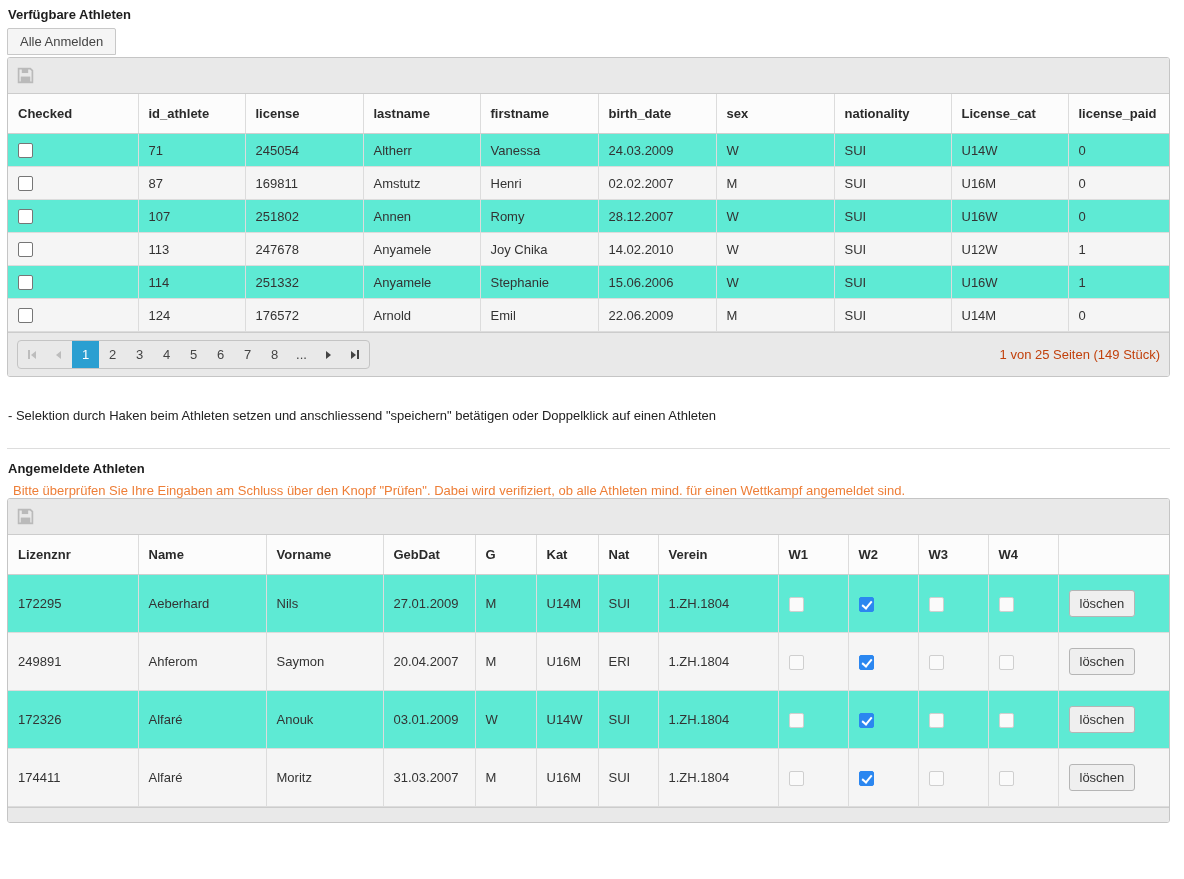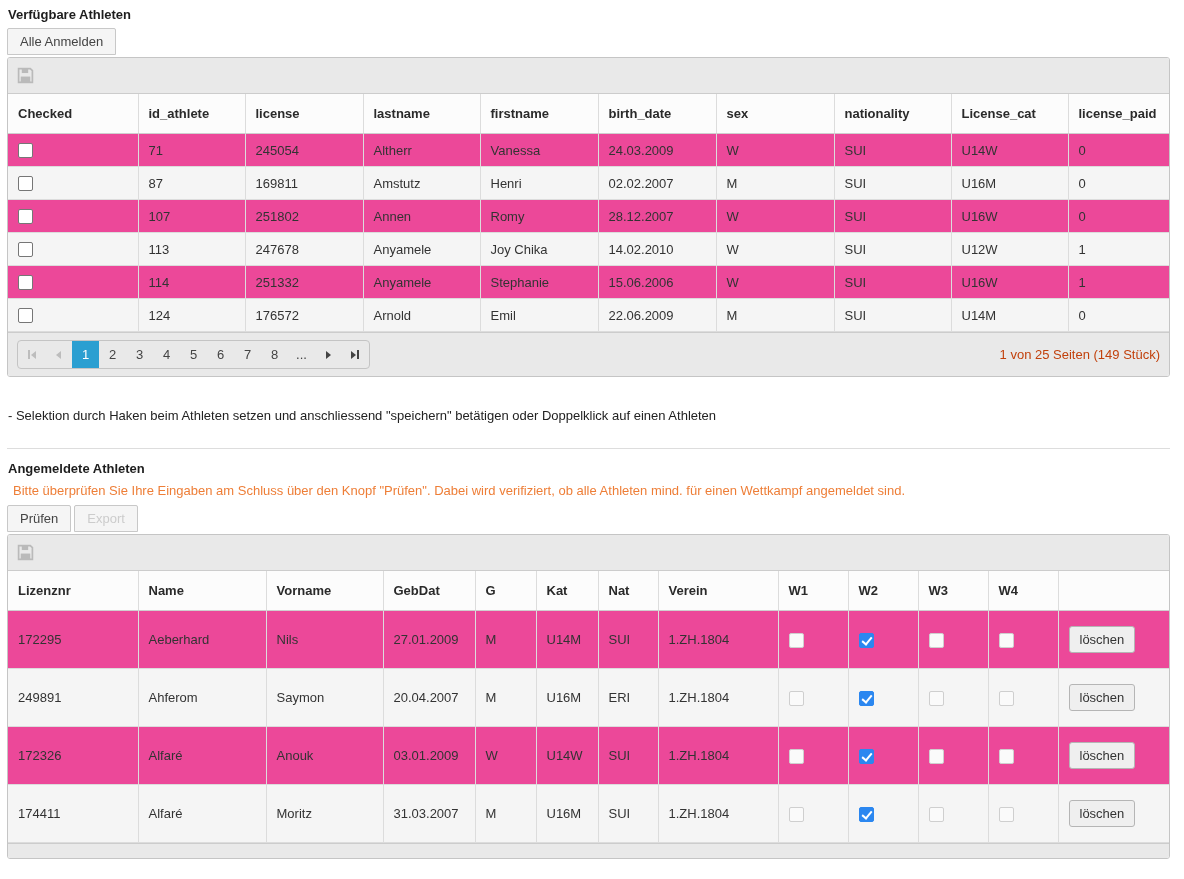--- a/index.html
+++ b/index.html
@@ -15,21 +15,21 @@
 
   .tab-btn{display:inline-block;background:#f5f5f5;border:1px solid #c8c8c8;border-radius:2px 2px 0 0;
     color:#444;font:13px "Liberation Sans",sans-serif;padding:5px 12px;cursor:pointer;margin:0 0 2px 0;}
   .tab-btn.disabled{color:#ccc;cursor:default;}
   .btn-row{margin:7px 0 2px 0;display:flex;gap:3px;}
 
   .grid{border:1px solid #c5c5c5;border-radius:3px;overflow:hidden;background:#fff;}
   .grid-toolbar{background:#e9e9e9;border-bottom:1px solid #ccc;padding:9px 9px;line-height:0;}
   .save-icon{display:inline-block;opacity:.85;}
 
-  table{border-collapse:collapse;table-layout:fixed;width:100%;background:#ec4899;}
+  table{border-collapse:collapse;table-layout:fixed;width:100%;background:#5eead4;}
   th{text-align:left;font-weight:bold;color:#2a2a2a;padding:12px 10px;background:#fcfcfc;
      border-left:1px solid #dcdcdc;border-bottom:1px solid #cfcfcf;overflow:hidden;white-space:nowrap;}
   th:first-child{border-left:none;}
   td{padding:8px 10px;border-left:1px solid #dcdcdc;border-bottom:1px solid #dcdcdc;overflow:hidden;white-space:nowrap;}
   td:first-child{border-left:none;}
   tr.alt td{background:#f5f5f5;}
   table.reg td{padding:15px 10px;}
 
   .cb{display:inline-block;width:15px;height:15px;border:1px solid #767676;border-radius:2px;background:#fff;vertical-align:middle;cursor:pointer;}
   .cbw{display:inline-block;width:15px;height:15px;border:1px solid #cfcfcf;border-radius:2px;background:#fafafa;vertical-align:middle;position:relative;}
@@ -215,24 +215,20 @@
     </div>
   </div>
 
   <div class="note">- Selektion durch Haken beim Athleten setzen und anschliessend "speichern" betätigen oder Doppelklick auf einen Athleten</div>
   <hr class="divider">
 
   <div>
     <div class="section-title" style="margin-top:12px">Angemeldete Athleten</div>
     <div class="warning">Bitte überprüfen Sie Ihre Eingaben am Schluss über den Knopf "Prüfen". Dabei wird verifiziert, ob alle Athleten mind. für einen Wettkampf angemeldet sind.</div>
 
-    <div class="btn-row">
-      <button class="tab-btn" style="margin:0">Prüfen</button>
-      <button class="tab-btn disabled" style="margin:0" disabled="">Export</button>
-    </div>
 
     <div class="grid">
       <div class="grid-toolbar">
         <span class="save-icon">
           <svg width="17" height="17" viewBox="0 0 16 16">
             <path d="M1.5 1.5h11l2 2v11h-13z" fill="none" stroke="#b2b2b2" stroke-width="1.6"></path>
             <rect x="4.5" y="1.5" width="6" height="4.2" fill="#b2b2b2"></rect>
             <rect x="3.5" y="9" width="9" height="5.5" fill="#b2b2b2"></rect>
           </svg>
         </span>

